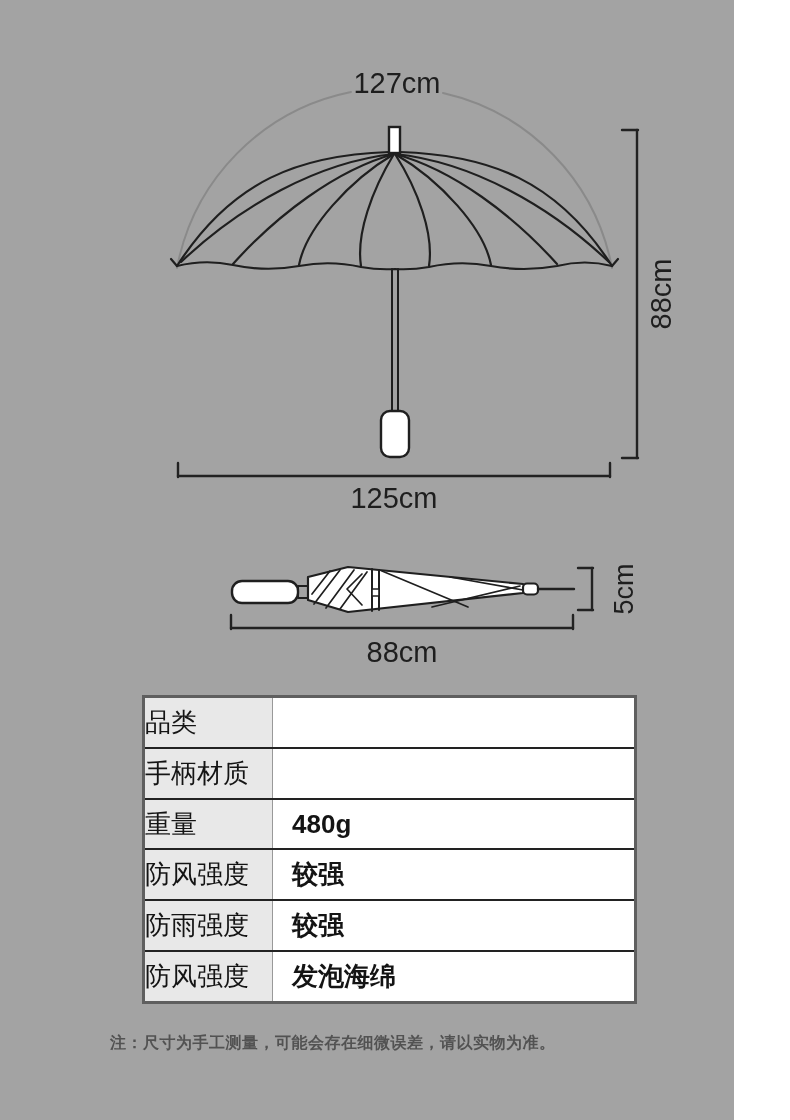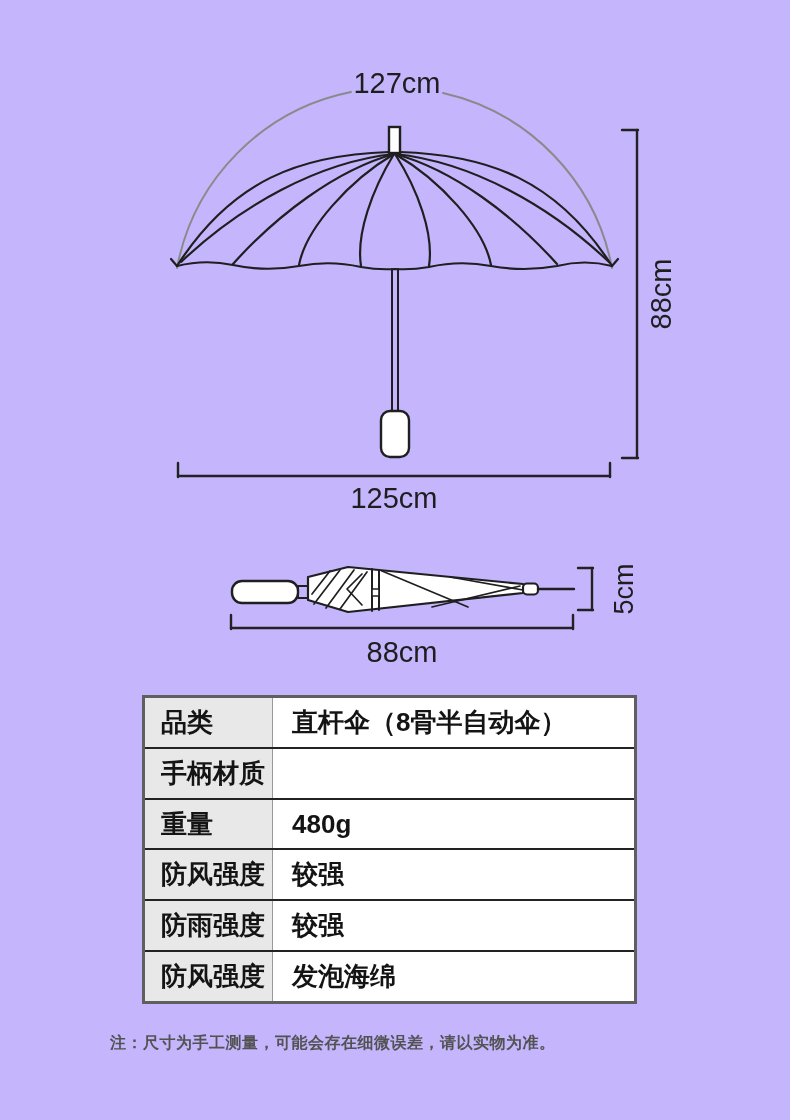--- a/index.html
+++ b/index.html
@@ -1,37 +1,37 @@
 <!DOCTYPE html>
 <html><head>
 <meta charset="utf-8">
 <style>
   html,body{margin:0;padding:0;background:#ffffff;}
   #page{
-    position:relative;width:790px;height:1120px;background:#c4b5fd;overflow:hidden;
+    position:relative;width:734px;height:1120px;background:#a3a3a3;overflow:hidden;
     font-family:"Liberation Sans","DejaVu Sans",sans-serif;color:#1e1e1e;
   }
   svg{position:absolute;left:0;}
   .dim-label{
     position:absolute;font-size:29px;line-height:1;color:#1e1e1e;white-space:nowrap;
     transform:translateX(-50%);
   }
   .dim-label.rot{transform:translate(-50%,-50%) rotate(-90deg);}
   
   #spec-table{
     position:absolute;left:142px;top:695px;width:495px;height:309px;
     border:3px solid #5f5f5f;box-sizing:border-box;display:flex;flex-direction:column;
     background:#ffffff;
   }
   .trow{flex:1;display:flex;border-top:2px solid #222222;min-height:0;}
   .trow:first-child{border-top:none;}
   .tlabel{
     width:128px;box-sizing:border-box;background:#e8e8e8;border-right:1.5px solid #999999;
-    display:flex;align-items:center;padding-left:16px;
-    font-size:26px;font-weight:700;color:#141414;
+    display:flex;align-items:center;
+    font-size:26px;font-weight:400;color:#141414;
   }
   .tvalue{
     flex:1;display:flex;align-items:center;padding-left:19px;
     font-size:26px;font-weight:600;color:#141414;
   }
   #footnote{
     position:absolute;left:110px;top:1033px;font-size:16px;font-weight:600;
     color:#525252;letter-spacing:0.5px;white-space:nowrap;
   }
 </style>
@@ -129,21 +129,20 @@
       <path d="M 578 610 L 593 610"></path>
     </g>
   </svg>
 
   <span class="dim-label" style="left:402px;top:638px;">88cm</span>
   <span class="dim-label rot" style="left:624px;top:589px;font-size:27px;">5cm</span>
 
   <div id="spec-table">
     <div class="trow">
       <div class="tlabel">品类</div>
-      <div class="tvalue">直杆伞（8骨半自动伞）</div>
     </div>
     <div class="trow">
       <div class="tlabel">手柄材质</div>
     </div>
     <div class="trow">
       <div class="tlabel">重量</div>
       <div class="tvalue">480g</div>
     </div>
     <div class="trow">
       <div class="tlabel">防风强度</div>

